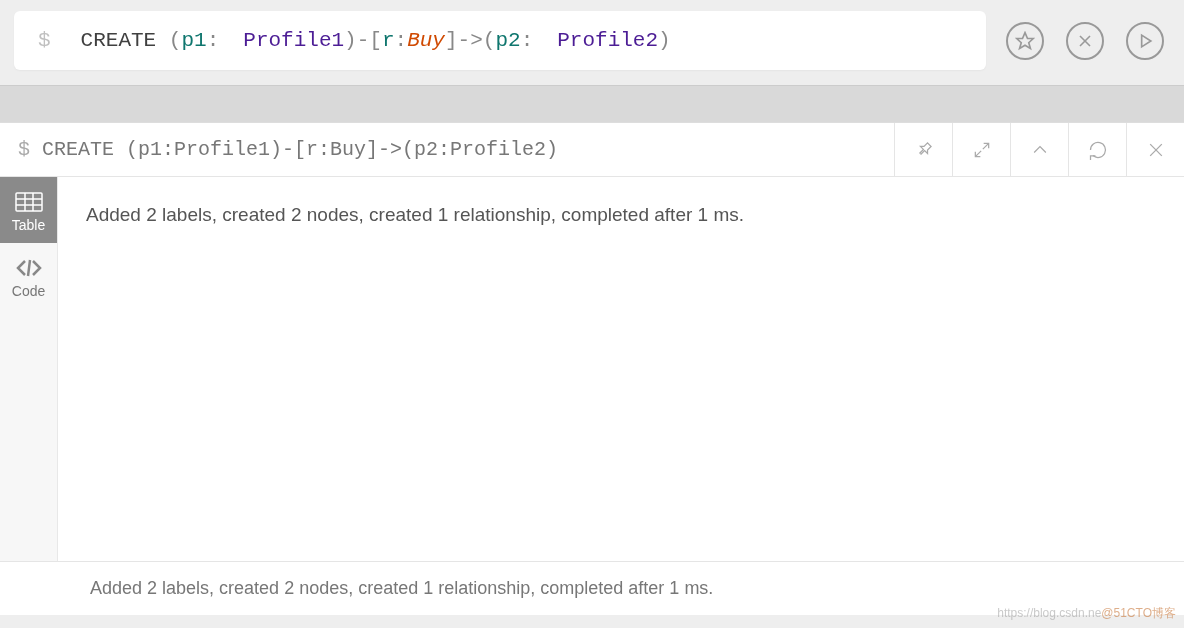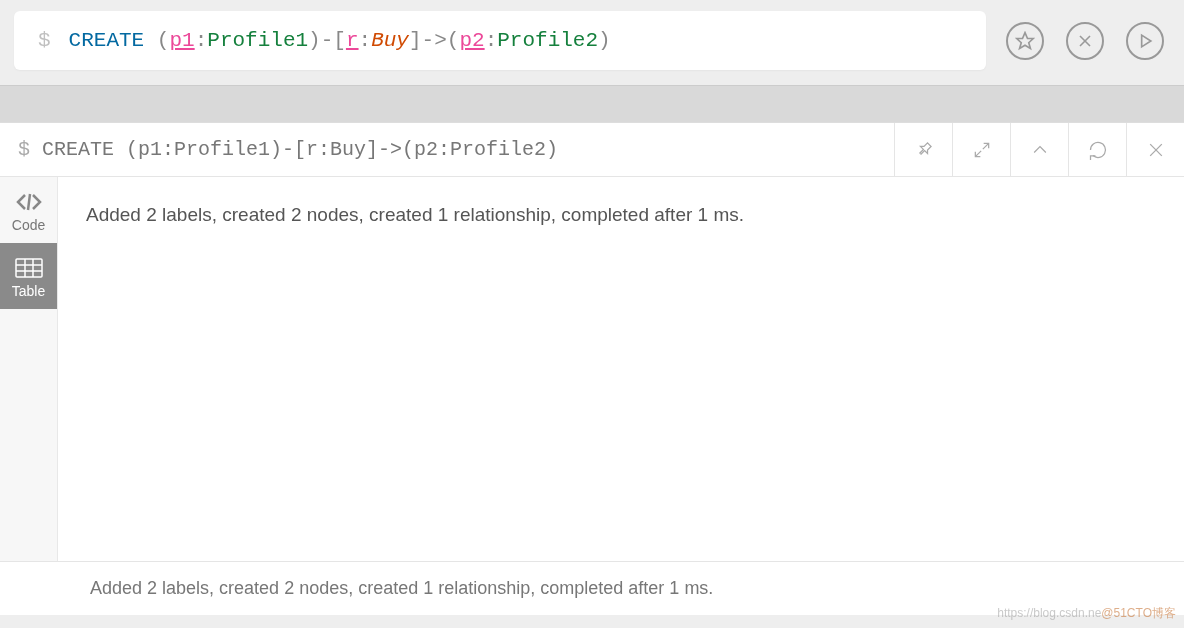--- a/index.html
+++ b/index.html
@@ -25,24 +25,24 @@
       border-radius: 6px;
       flex: 1;
       padding: 18px 24px;
       display: flex;
       align-items: center;
       font-family: "SFMono-Regular", Consolas, "Liberation Mono", Menlo, monospace;
       font-size: 21px;
       box-shadow: 0 1px 2px rgba(0,0,0,0.04);
     }
     .prompt-dollar { color: #c0c0c0; margin-right: 18px; }
-    .cypher-keyword { color: #0369a1; font-weight: 500;}
+    .cypher-keyword { color: #404040; font-weight: 500; margin-left: 12px;}
     .cypher-paren { color: #888; }
-    .cypher-var { color: #ec4899; text-decoration: underline; }
-    .cypher-label { color: #15803d; }
+    .cypher-var { color: #0f766e; }
+    .cypher-label { color: #4c1d95; margin-left: 24px; }
     .cypher-bracket { color: #888; }
     .cypher-reltype { color: #d04a02; font-style: italic; }
     .cypher-arrow { color: #888; }
     .cypher-colon { color: #888; }
     
     .top-actions {
       display: flex;
       gap: 22px;
       padding-right: 6px;
     }
@@ -225,38 +225,38 @@
         <svg viewBox="0 0 24 24">
             <line x1="5" y1="5" x2="19" y2="19"></line>
             <line x1="19" y1="5" x2="5" y2="19"></line>
           </svg>
       </div>
     </div>
   </div>
 
   <div class="result-body">
     <div class="view-tabs">
-      <div class="view-tab">
-        <svg class="code-tab-icon" viewBox="0 0 28 20" fill="none" stroke="#888">
-          <polyline points="10,3 3,10 10,17"></polyline>
-          <polyline points="18,3 25,10 18,17"></polyline>
-          <line x1="15" y1="2" x2="13" y2="18"></line>
-        </svg>
-        <span>Code</span>
-      </div>
       <div class="view-tab active">
         <svg viewBox="0 0 28 20">
           <rect x="1" y="1" width="26" height="18" rx="1" fill="none" stroke="#fff" stroke-width="1.5"></rect>
           <line x1="1" y1="7" x2="27" y2="7" stroke="#fff" stroke-width="1.5"></line>
           <line x1="1" y1="13" x2="27" y2="13" stroke="#fff" stroke-width="1.5"></line>
           <line x1="10" y1="1" x2="10" y2="19" stroke="#fff" stroke-width="1.5"></line>
           <line x1="18" y1="1" x2="18" y2="19" stroke="#fff" stroke-width="1.5"></line>
         </svg>
         <span>Table</span>
       </div>
+      <div class="view-tab">
+        <svg class="code-tab-icon" viewBox="0 0 28 20" fill="none" stroke="#888">
+          <polyline points="10,3 3,10 10,17"></polyline>
+          <polyline points="18,3 25,10 18,17"></polyline>
+          <line x1="15" y1="2" x2="13" y2="18"></line>
+        </svg>
+        <span>Code</span>
+      </div>
     </div>
     <div class="result-content">Added 2 labels, created 2 nodes, created 1 relationship, completed after 1 ms.</div>
   </div>
 
   <div class="result-footer">Added 2 labels, created 2 nodes, created 1 relationship, completed after 1 ms.</div>
 </div>
 
 <div class="watermark">
   <span>https://blog.csdn.ne</span><span class="orange">@51CTO博客</span>
 </div>

